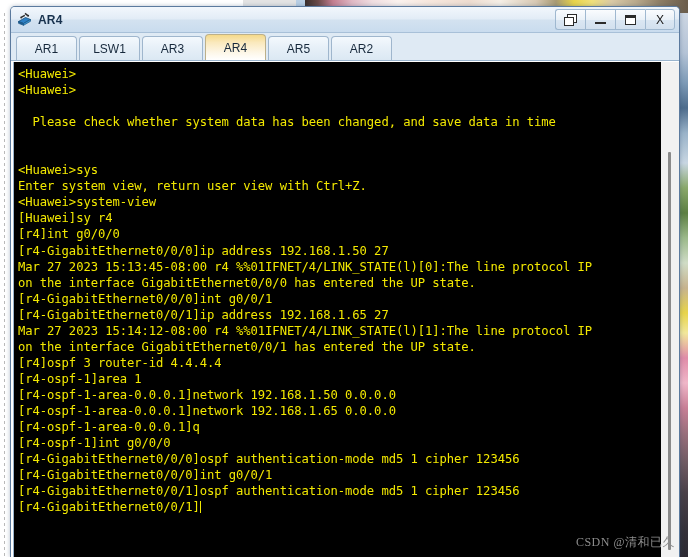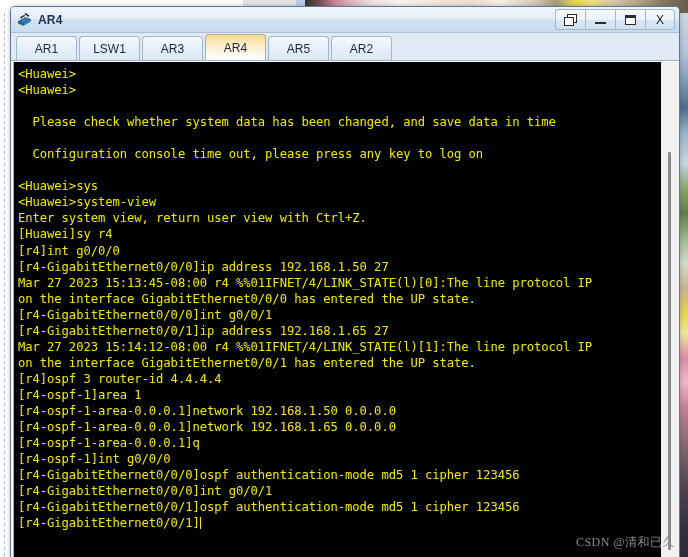--- a/index.html
+++ b/index.html
@@ -354,25 +354,24 @@
 
     <div id="console-wrap">
       <div id="console-frame">
 
         <div id="console-text" style="color: rgb(243, 233, 0); background: rgb(0, 0, 0);">
             <div class="line">&lt;Huawei&gt;</div>
             <div class="line">&lt;Huawei&gt;</div>
             <div class="line blank"> </div>
             <div class="line">  Please check whether system data has been changed, and save data in time</div>
             <div class="line blank"> </div>
-            <div class="line">  Configuration console time out, please press any key to log on</div>
             <div class="line blank"> </div>
             <div class="line">&lt;Huawei&gt;sys</div>
+            <div class="line">Enter system view, return user view with Ctrl+Z.</div>
             <div class="line">&lt;Huawei&gt;system-view</div>
-            <div class="line">Enter system view, return user view with Ctrl+Z.</div>
             <div class="line">[Huawei]sy r4</div>
             <div class="line">[r4]int g0/0/0</div>
             <div class="line">[r4-GigabitEthernet0/0/0]ip address 192.168.1.50 27</div>
             <div class="line">Mar 27 2023 15:13:45-08:00 r4 %%01IFNET/4/LINK_STATE(l)[0]:The line protocol IP</div>
             <div class="line">on the interface GigabitEthernet0/0/0 has entered the UP state.</div>
             <div class="line">[r4-GigabitEthernet0/0/0]int g0/0/1</div>
             <div class="line">[r4-GigabitEthernet0/0/1]ip address 192.168.1.65 27</div>
             <div class="line">Mar 27 2023 15:14:12-08:00 r4 %%01IFNET/4/LINK_STATE(l)[1]:The line protocol IP</div>
             <div class="line">on the interface GigabitEthernet0/0/1 has entered the UP state.</div>
             <div class="line">[r4]ospf 3 router-id 4.4.4.4</div>

